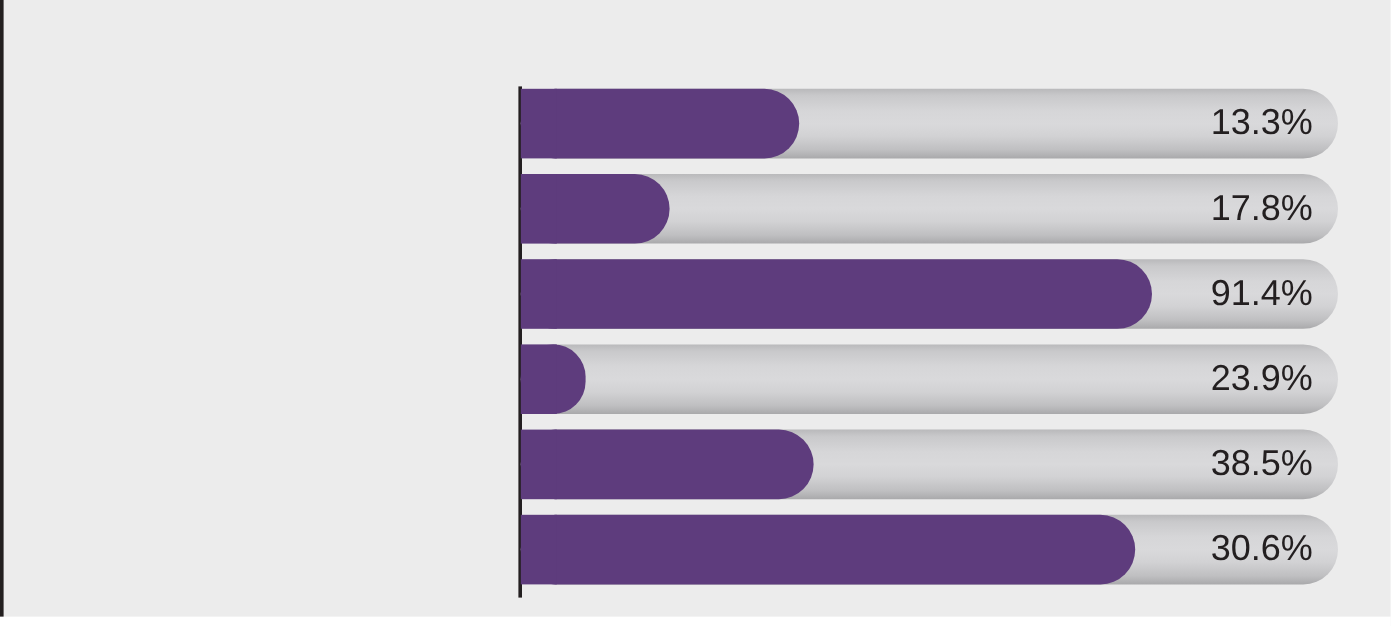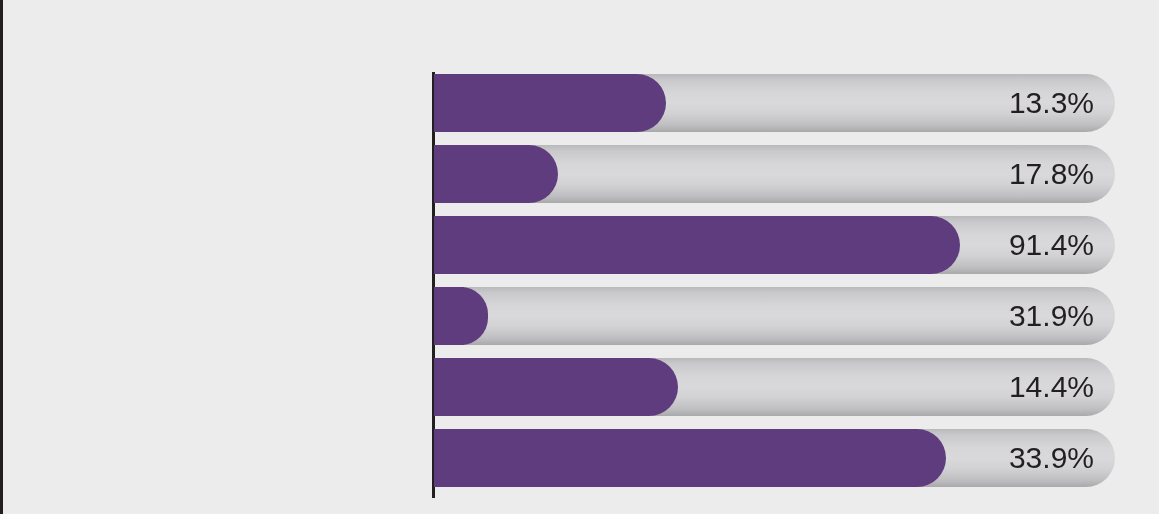--- a/index.html
+++ b/index.html
@@ -119,31 +119,31 @@
       <div class="bar-track"></div>
       <div class="bar-fill" style="width:526px;"></div>
 
       <div class="value-label">91.4%</div>
     </div>
 
     <div class="bar-row" style="top:287px;">
       <div class="bar-track"></div>
       <div class="bar-fill" style="width:54px;"></div>
 
-      <div class="value-label">31.9%</div>
+      <div class="value-label">23.9%</div>
     </div>
 
     <div class="bar-row" style="top:358px;">
       <div class="bar-track"></div>
       <div class="bar-fill" style="width:244px;"></div>
 
-      <div class="value-label">14.4%</div>
+      <div class="value-label">38.5%</div>
     </div>
 
     <div class="bar-row" style="top:429px;">
       <div class="bar-track"></div>
       <div class="bar-fill" style="width:512px;"></div>
 
-      <div class="value-label">33.9%</div>
+      <div class="value-label">30.6%</div>
     </div>
 
   </div>
 </div>
 
 </body></html>

